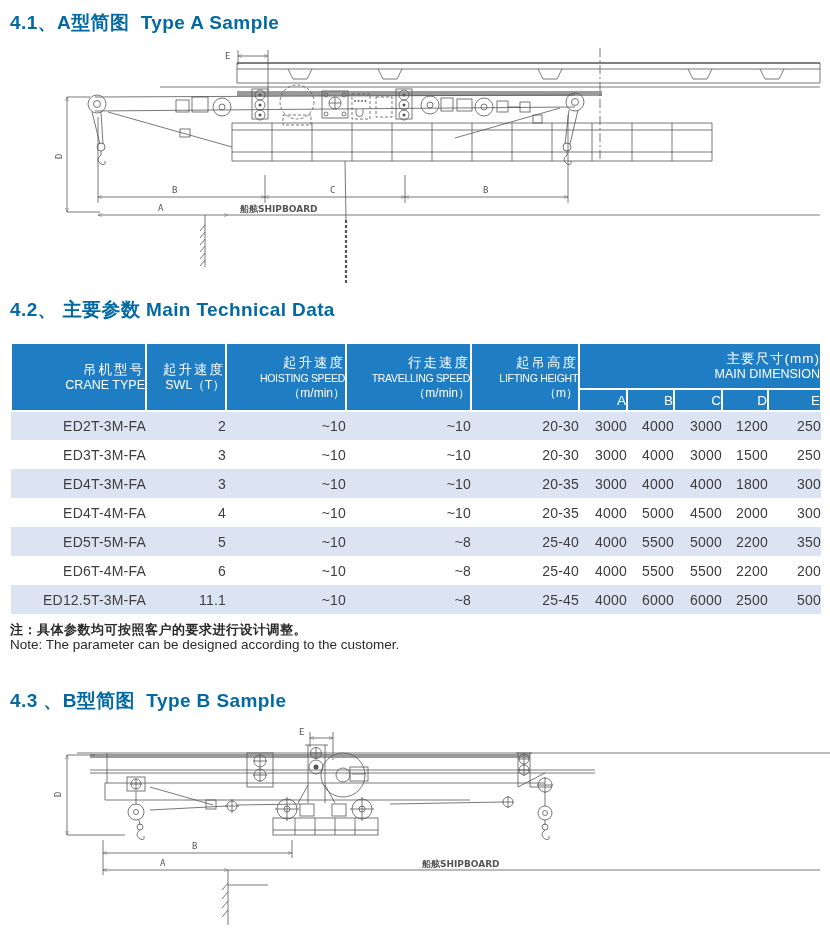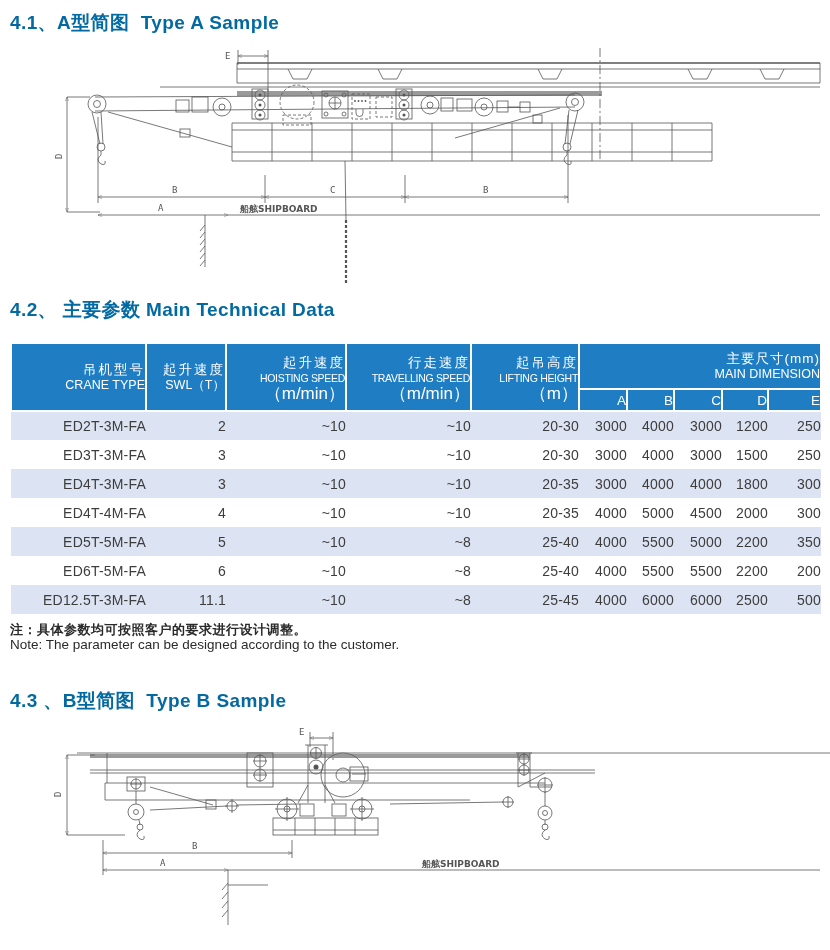--- a/index.html
+++ b/index.html
@@ -24,21 +24,21 @@
   .dwg text.cjk{font-family:"DejaVu Sans","Liberation Sans",sans-serif;font-size:9px;font-weight:bold}
   .dwg .dash{stroke-dasharray:3 2}
   .dwg .cline{stroke-dasharray:9 3 2 3}
   .dwg .chain{stroke-width:2.2;stroke-dasharray:3 2}
 
   table.spec{position:absolute;left:10px;top:342px;width:810px;border-collapse:collapse;table-layout:fixed;text-align:right}
   table.spec th{background:#1f7dc4;color:#fff;font-weight:normal;border:2px solid #fff;vertical-align:middle;padding:0}
   table.spec .h-zh{font-size:13.5px;letter-spacing:2px;line-height:17px}
   table.spec .h-en{font-size:12.5px;line-height:15px}
   table.spec .h-en.cond{font-size:10.5px;letter-spacing:-.3px}
-  table.spec .h-unit{font-size:17px;line-height:15px}
+  table.spec .h-unit{font-size:12px;line-height:15px}
   table.spec th.sub{height:22px;font-size:13.5px}
   table.spec th.top{height:46px}
   table.spec td{height:29px;font-size:14px;color:#3d3d3d;border:none;letter-spacing:.2px}
   table.spec tbody tr:nth-child(odd){background:#dce3f2}
   table.spec tbody tr:nth-child(even){background:#ffffff}
 
   .note{position:absolute;left:10px;color:#2a2a2a}
   #note-zh{top:621px;font-size:13px;font-weight:bold;letter-spacing:.5px}
   #note-en{top:637px;font-size:13.5px}
 </style>
@@ -307,21 +307,21 @@
           <td>~10</td>
           <td>~8</td>
           <td>25-40</td>
           <td>4000</td>
           <td>5500</td>
           <td>5000</td>
           <td>2200</td>
           <td>350</td>
         </tr>
         <tr>
-          <td>ED6T-5M-FA</td>
+          <td>ED6T-4M-FA</td>
           <td>6</td>
           <td>~10</td>
           <td>~8</td>
           <td>25-40</td>
           <td>4000</td>
           <td>5500</td>
           <td>5500</td>
           <td>2200</td>
           <td>200</td>
         </tr>

